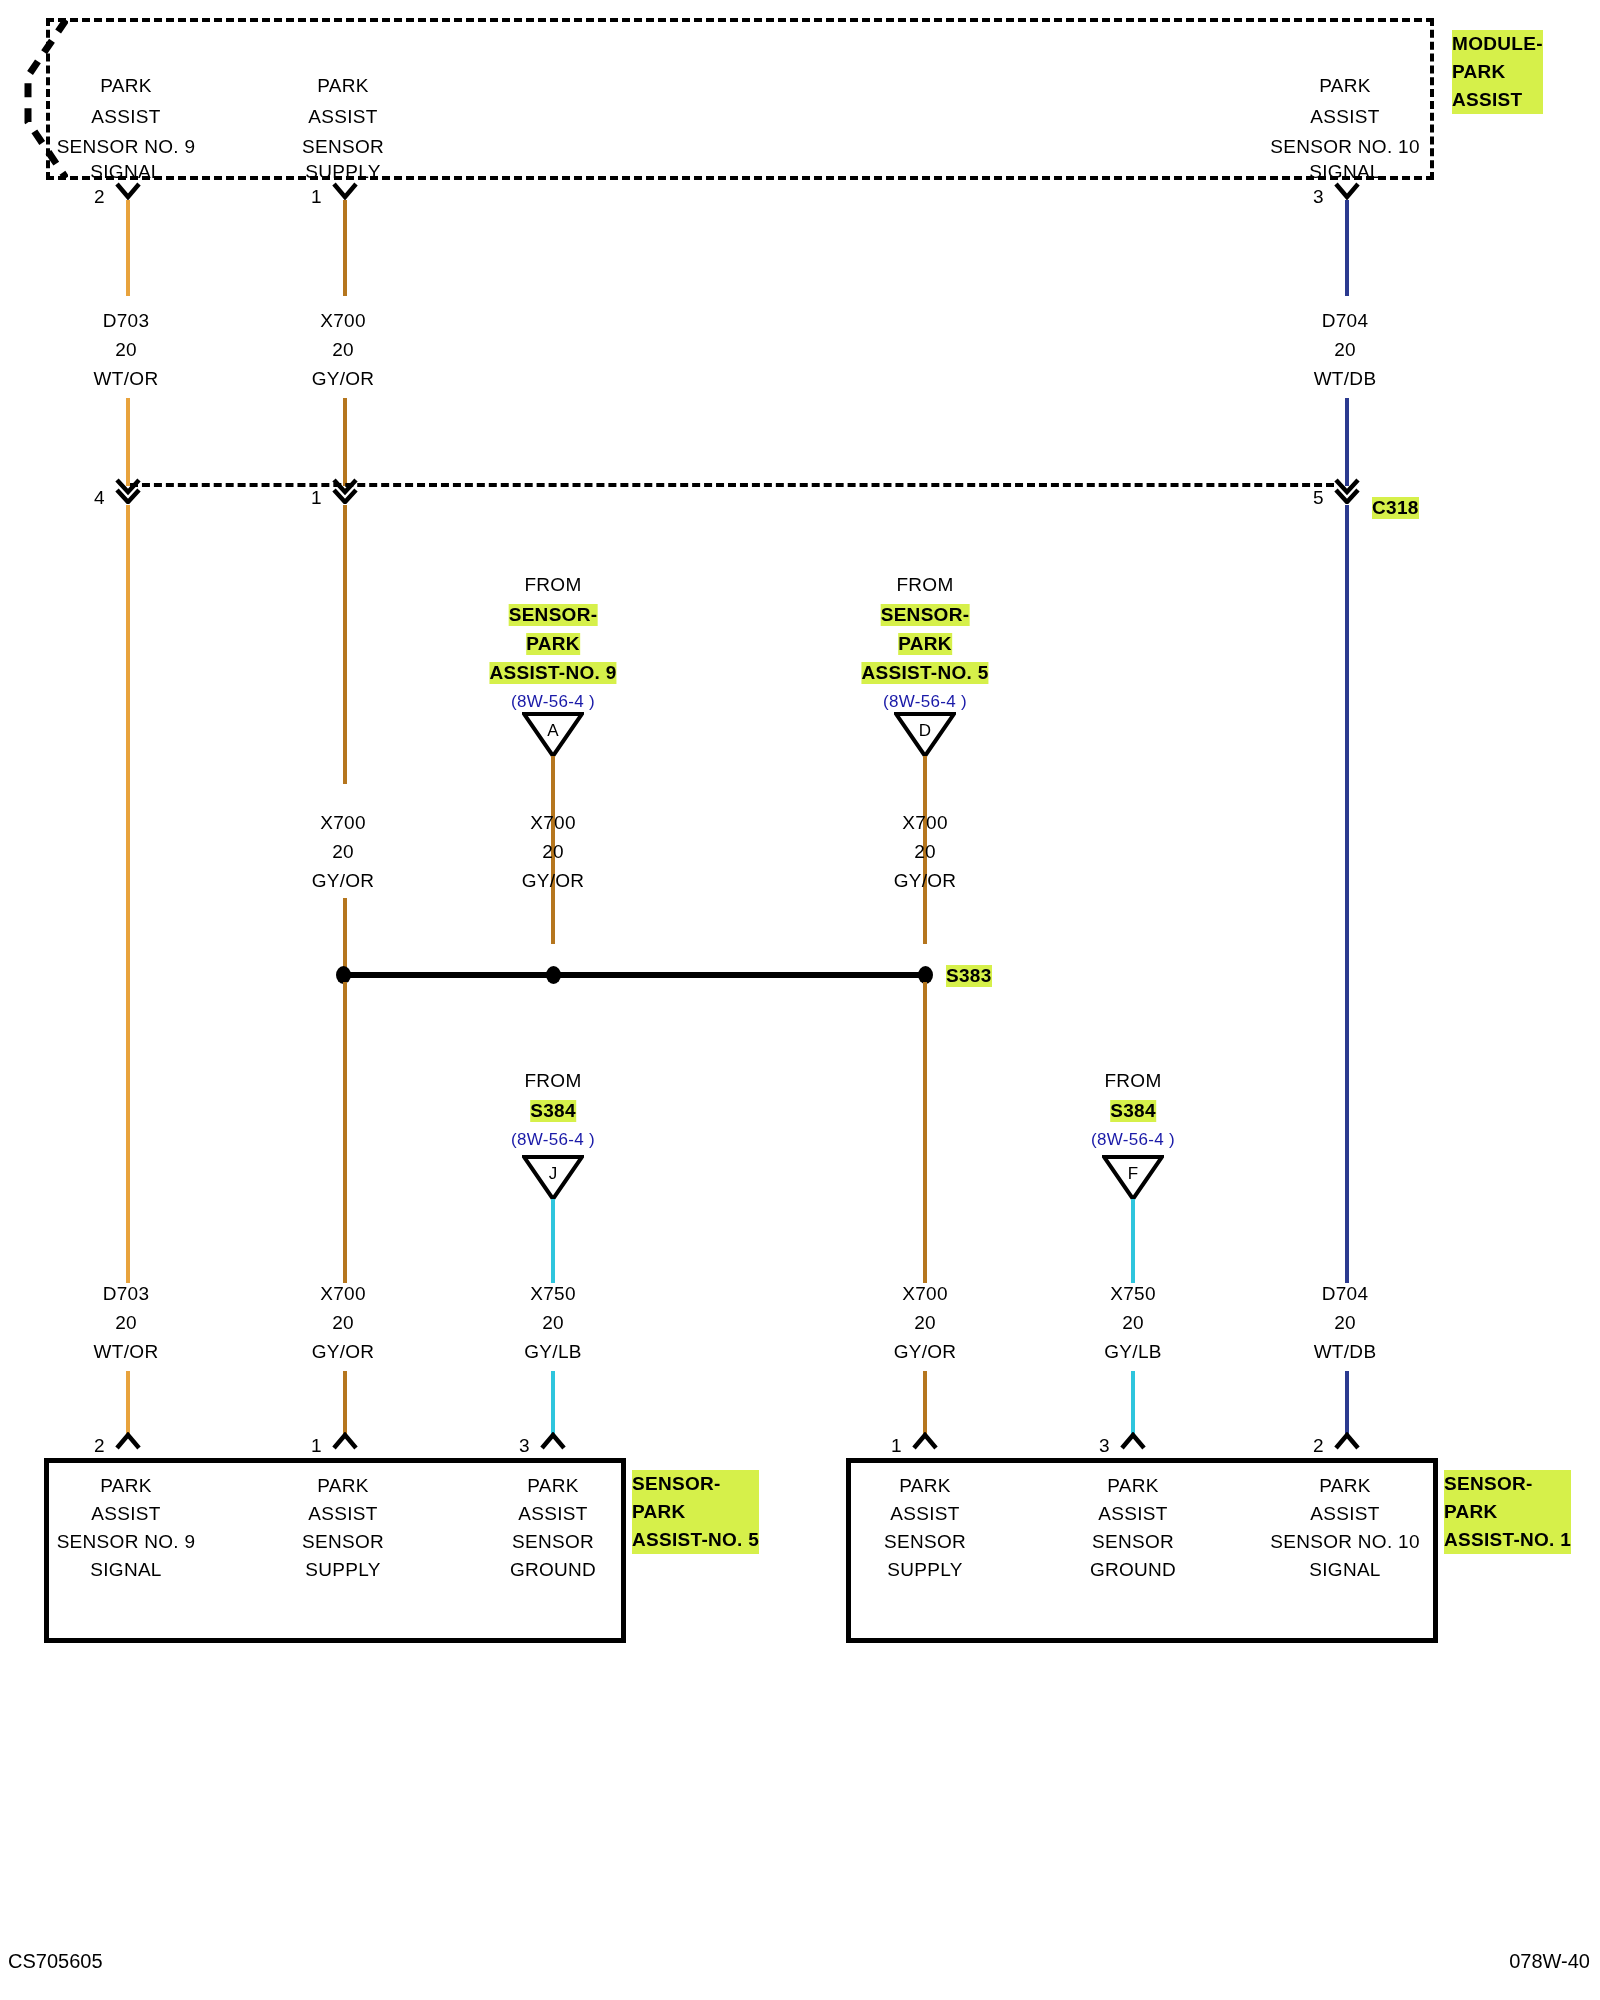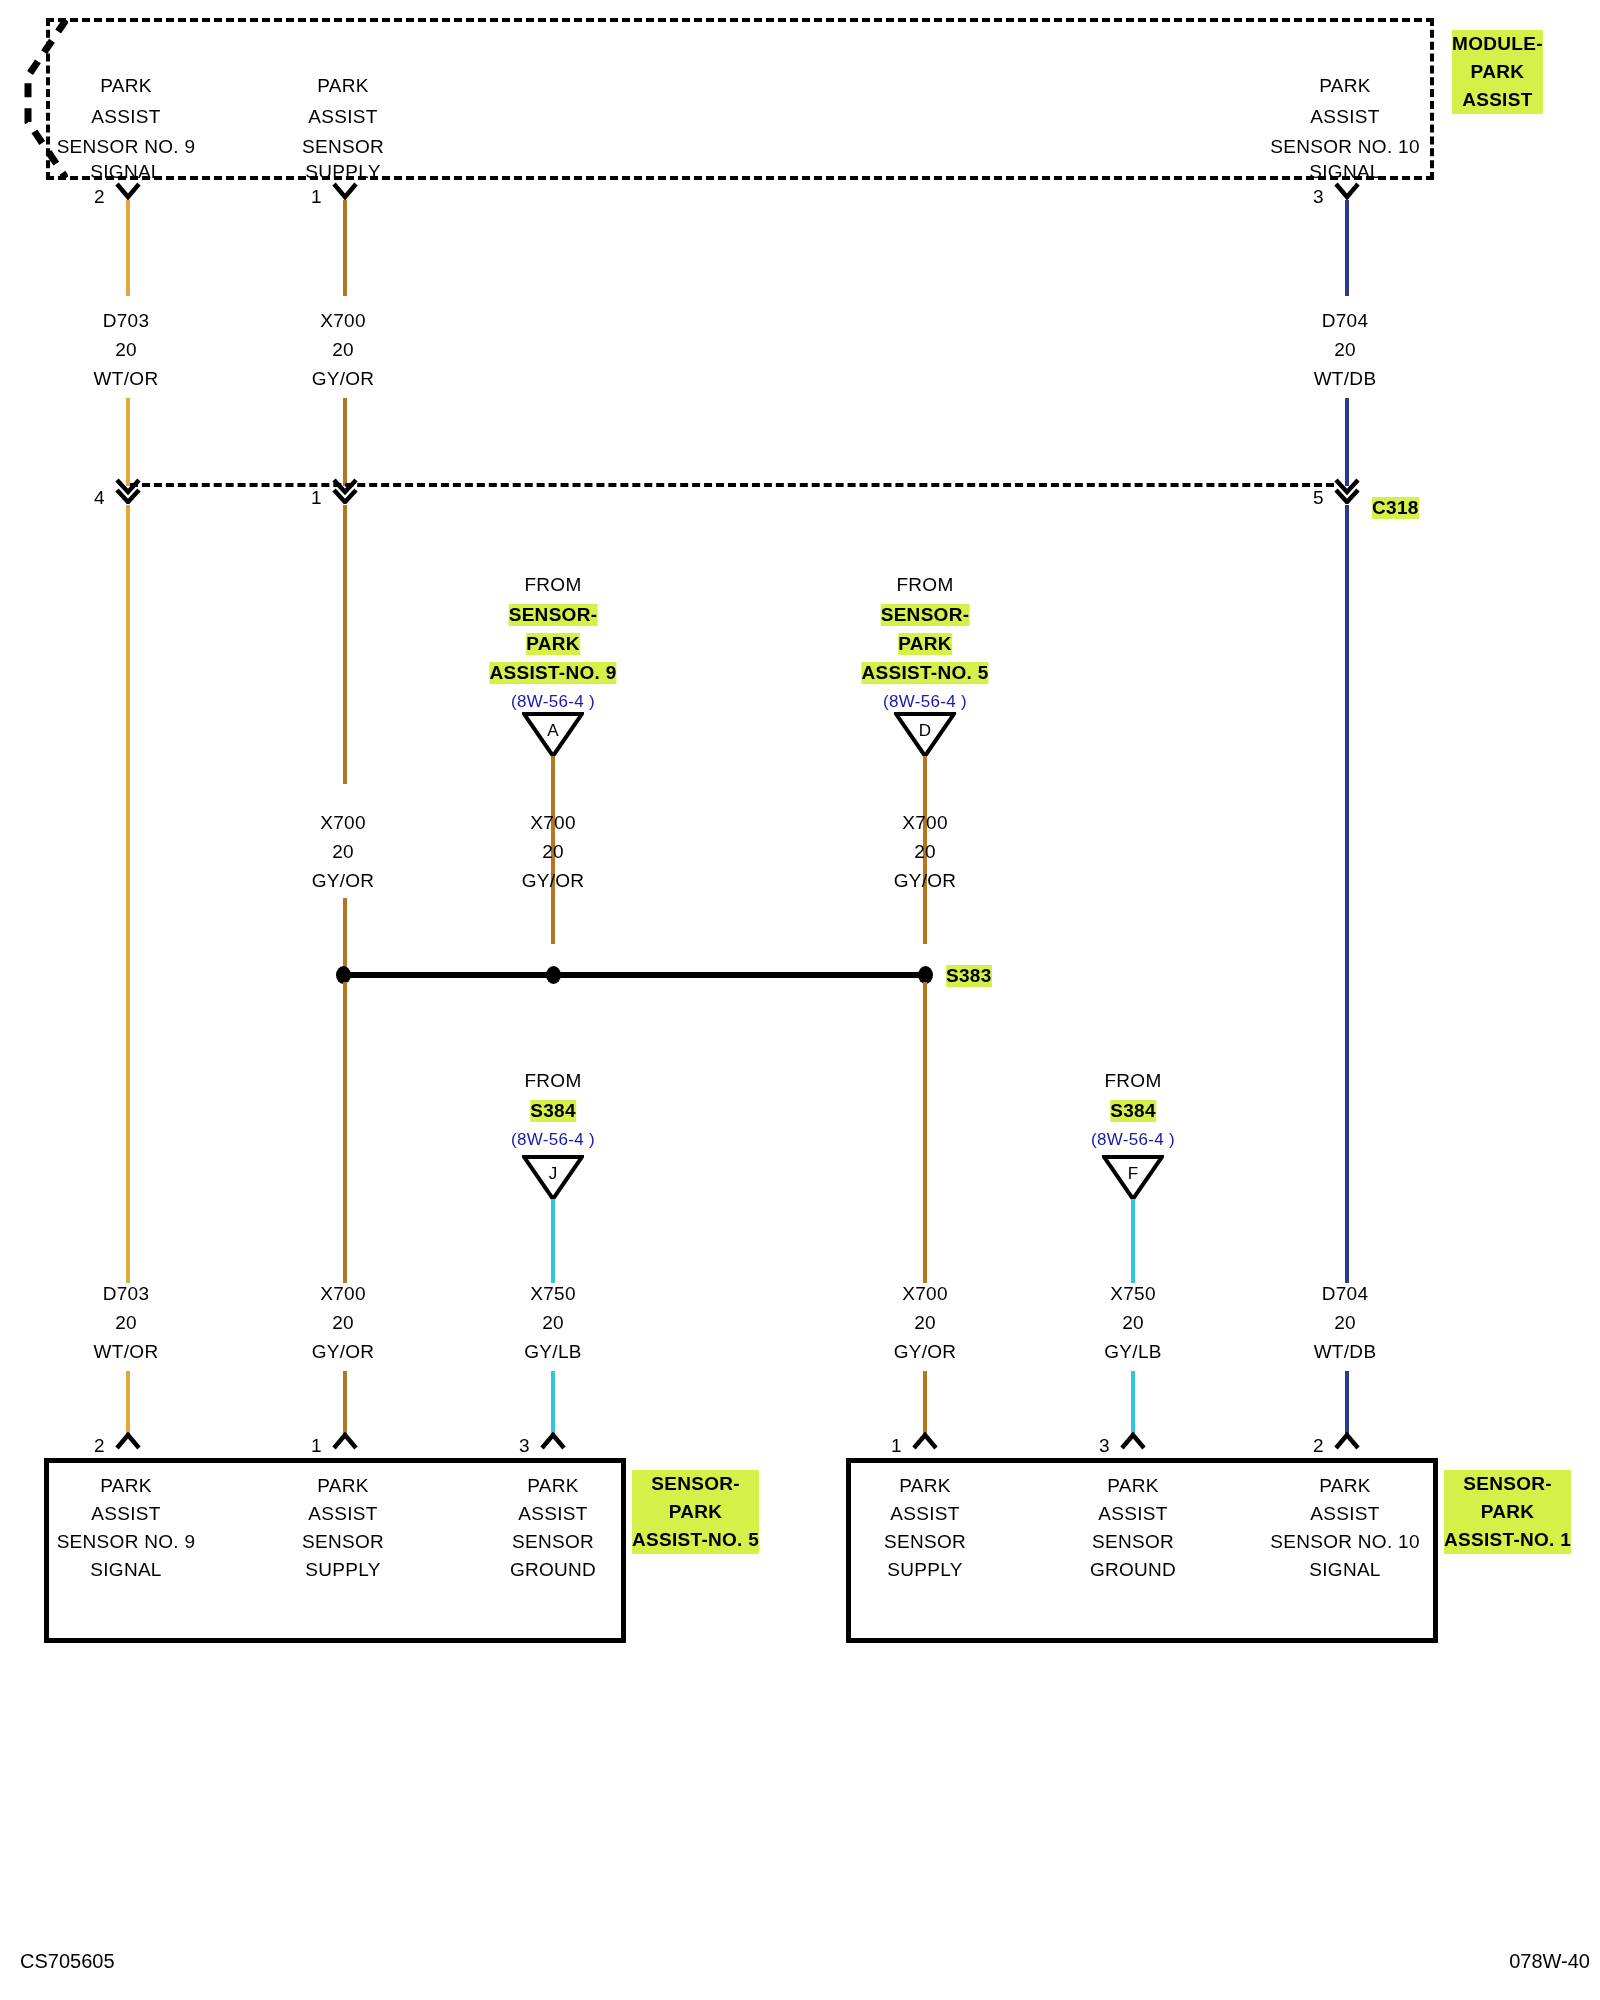--- a/index.html
+++ b/index.html
@@ -3,21 +3,21 @@
 <meta charset="utf-8">
 <style>
   html,body{margin:0;padding:0;background:#fff;}
   body{font-family:"Liberation Sans",sans-serif;}
   #sheet{position:relative;width:1600px;height:2000px;background:#fff;overflow:hidden;}
 
   .txt{position:absolute;font-size:19px;color:#000;white-space:nowrap;letter-spacing:.3px;}
   .ctr{transform:translateX(-50%);text-align:center;}
   .pin{position:absolute;font-size:19px;color:#000;white-space:nowrap;}
 
-  .hl{background:#d6f04a;font-weight:bold;text-align:center;}
+  .hl{background:#d6f04a;font-weight:bold;}
   .blue{color:#1a1aa8;font-size:17px;}
 
   
   #module-box{position:absolute;left:46px;top:18px;width:1388px;height:162px;
      border:4px dashed #000;background:transparent;box-sizing:border-box;}
   #module-notch{position:absolute;left:8px;top:18px;width:60px;height:162px;}
 
   
   #c318-line{position:absolute;left:130px;top:483px;width:1204px;height:0;
      border-top:4px dashed #000;}
@@ -330,16 +330,16 @@
   <div class="txt ctr" style="left:1345px;top:1503px;">ASSIST</div>
   <div class="txt ctr" style="left:1345px;top:1531px;">SENSOR NO. 10</div>
   <div class="txt ctr" style="left:1345px;top:1559px;">SIGNAL</div>
 
   <div class="txt hl" style="left:1444px;top:1470px;line-height:28px;">
     <div>SENSOR-</div>
     <div>PARK</div>
     <div>ASSIST-NO. 1</div>
   </div>
 
-  <div class="footer" style="left:20px;top:1950px;">CS705605</div>
+  <div class="footer" style="left:8px;top:1950px;">CS705605</div>
   <div class="footer" style="right:10px;top:1950px;">078W-40</div>
 
 </div>
 
 </body></html>

